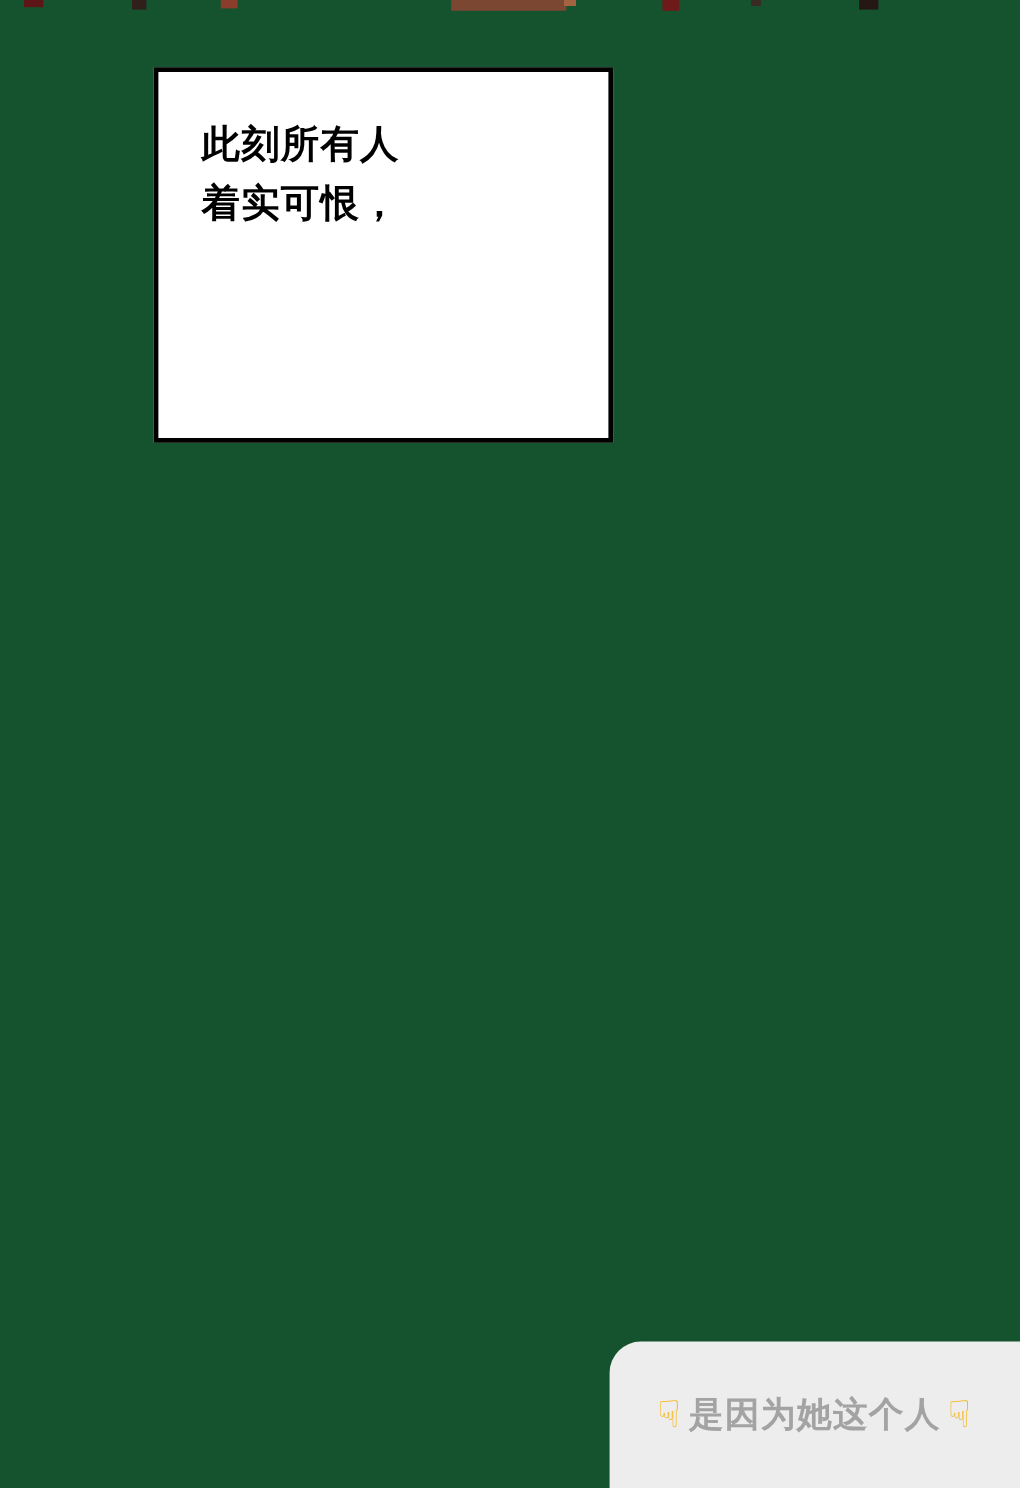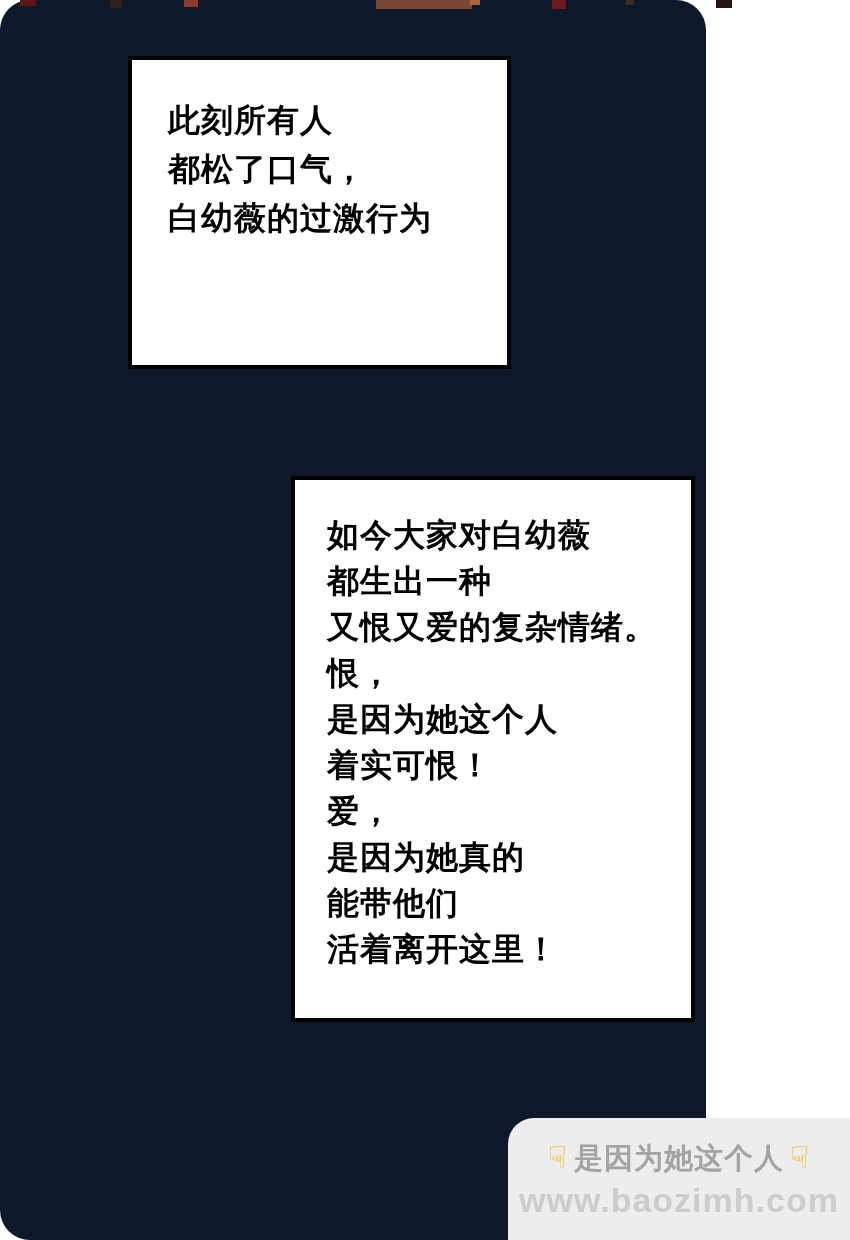--- a/index.html
+++ b/index.html
@@ -4,23 +4,22 @@
 <style>
   * { margin: 0; padding: 0; box-sizing: border-box; }
   html, body {
     width: 850px; height: 1240px;
     background: #ffffff;
     font-family: "Liberation Sans", "DejaVu Sans", sans-serif;
     overflow: hidden;
   }
   .page {
     position: relative;
-    width: 706px; height: 1240px;
-    background: #0f172a;
-    border-radius: 30px;
+    width: 850px; height: 1240px;
+    background: #14532d;
   }
 
   
   .frag {
     position: absolute;
     top: 0;
   }
 
   
   .narration-box {
@@ -96,39 +95,25 @@
       <div class="frag" style="left: 184px; width: 14px; height: 7px; background: rgb(138, 61, 42);"></div>
       <div class="frag" style="left: 376px; width: 96px; height: 9px; background: rgb(123, 70, 50);"></div>
       <div class="frag" style="left: 470px; width: 10px; height: 5px; background: rgb(164, 100, 63);"></div>
       <div class="frag" style="left: 552px; width: 14px; height: 9px; background: rgb(110, 26, 26);"></div>
       <div class="frag" style="left: 626px; width: 8px; height: 5px; background: rgb(58, 42, 36);"></div>
       <div class="frag" style="left: 716px; width: 16px; height: 8px; background: rgb(36, 23, 20);"></div>
     </div>
 
   <div class="narration-box box1">
     <p>此刻所有人</p>
-    <p>都松了口气，</p>
-    <p>白幼薇的过激行为</p>
+    <p>着实可恨，</p>
   </div>
 
-  <div class="narration-box box2">
-    <p>如今大家对白幼薇</p>
-    <p>都生出一种</p>
-    <p>又恨又爱的复杂情绪。</p>
-    <p>恨，</p>
-    <p>是因为她这个人</p>
-    <p>着实可恨！</p>
-    <p>爱，</p>
-    <p>是因为她真的</p>
-    <p>能带他们</p>
-    <p>活着离开这里！</p>
-  </div>
 
   <div class="watermark">
     <div class="wm-line1">
       <span class="hand">☟</span>
       <span>是因为她这个人</span>
       <span class="hand">☟</span>
     </div>
-    <div class="wm-url">www.baozimh.com</div>
   </div>
 
 </div>
 
 </body></html>

